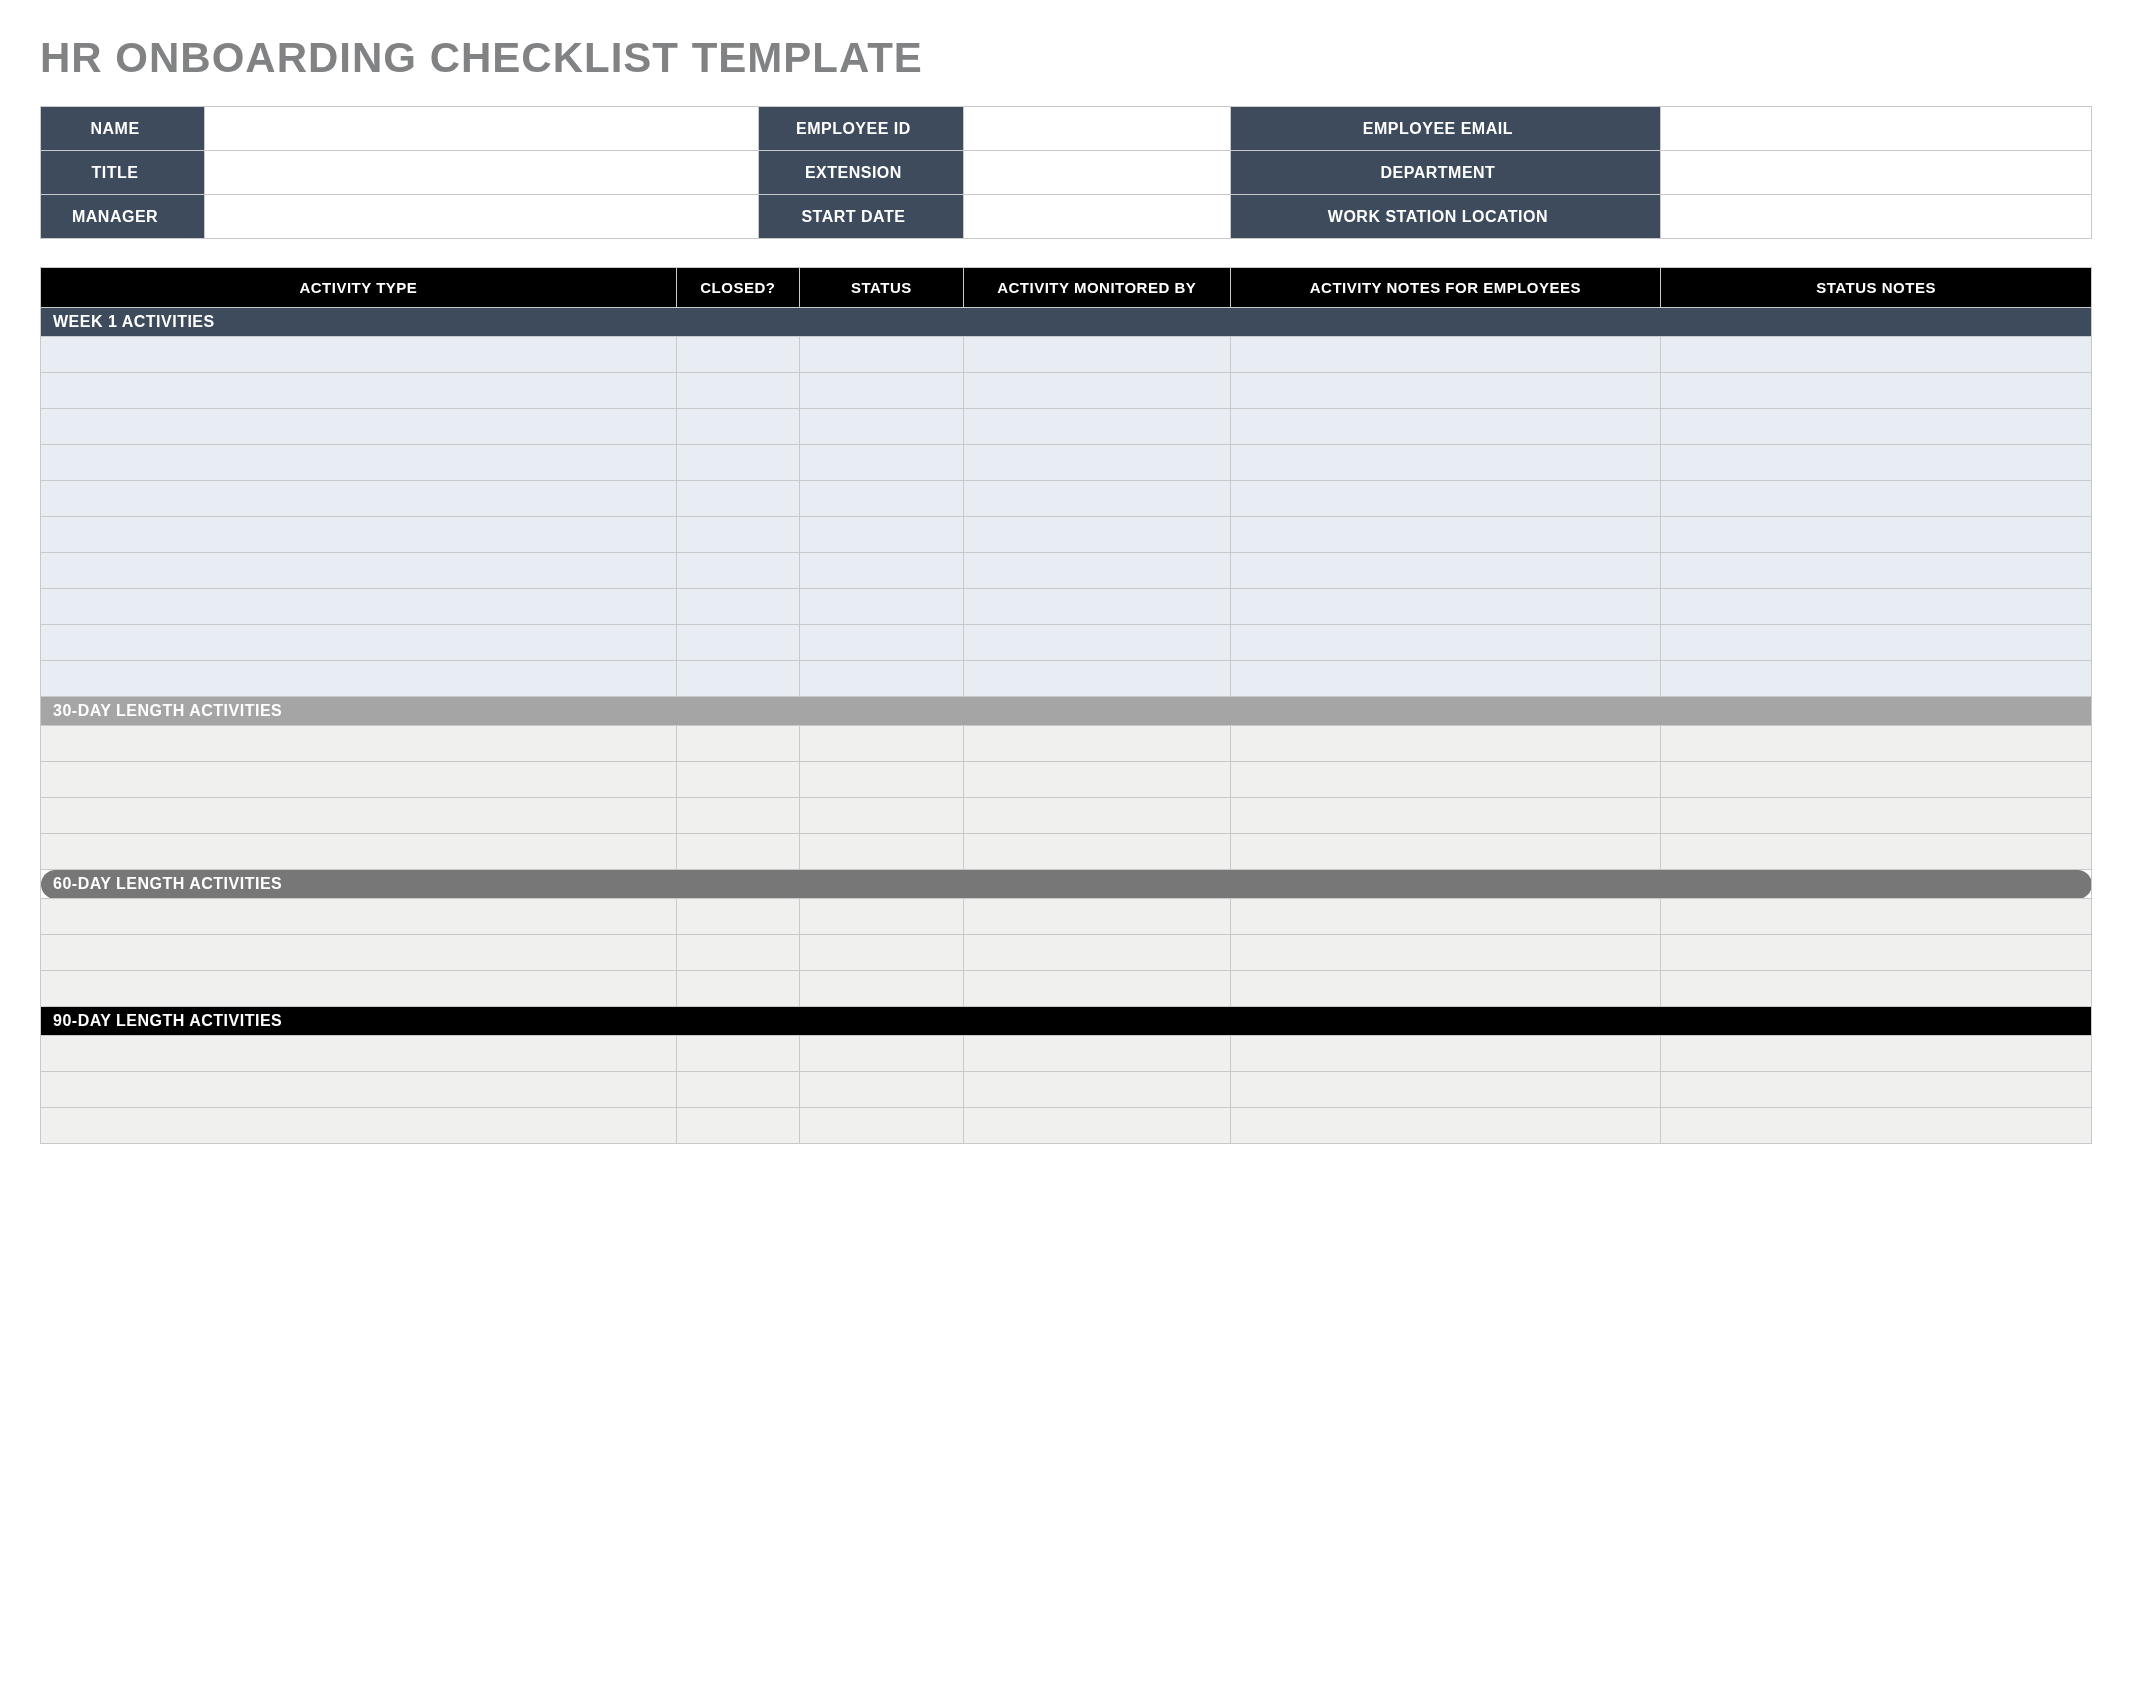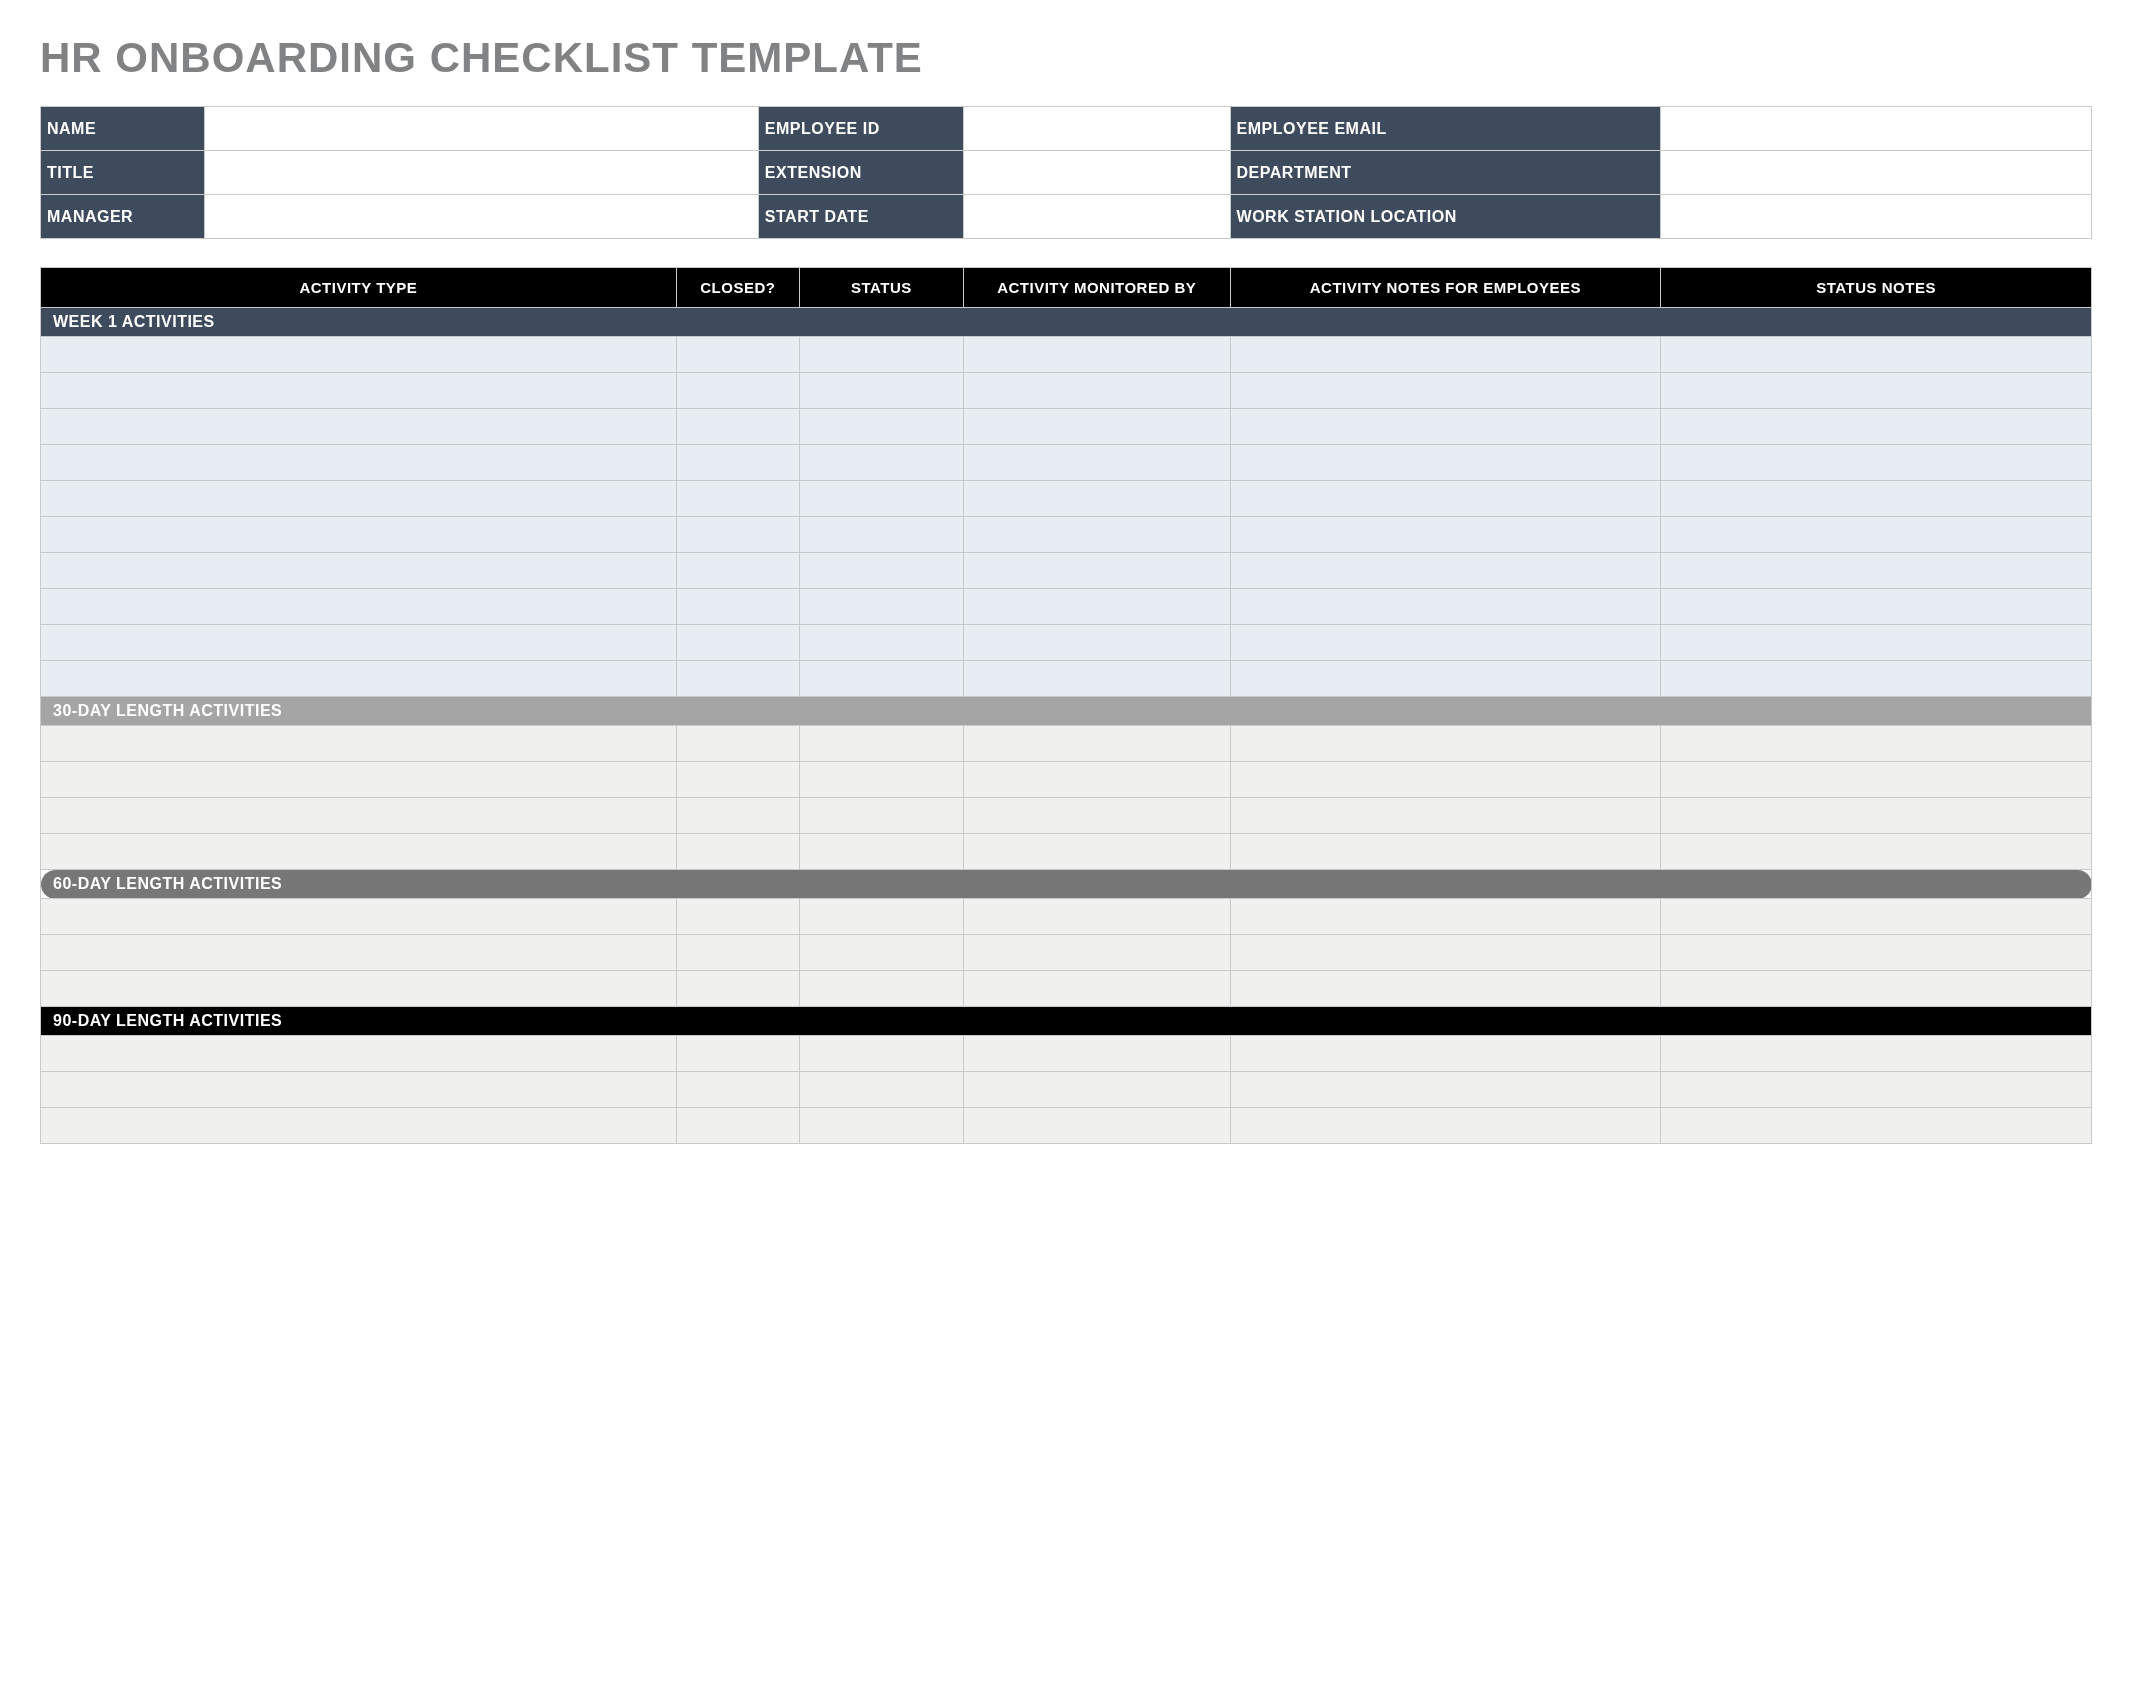--- a/index.html
+++ b/index.html
@@ -31,21 +31,21 @@
   table.info td {
     border: 1px solid #c9c9c9;
     height: 44px;
     vertical-align: middle;
   }
   table.info td.label {
     background: #3d4b5d;
     color: #ffffff;
     font-size: 16px;
     font-weight: 700;
-    text-align: left;
+    text-align: center;
     padding: 0 21px 0 6px;
     white-space: nowrap;
     letter-spacing: .5px;
   }
   table.info td.value {
     background: #ffffff;
     padding: 0 8px;
     font-size: 15px;
     color: #333;
   }

